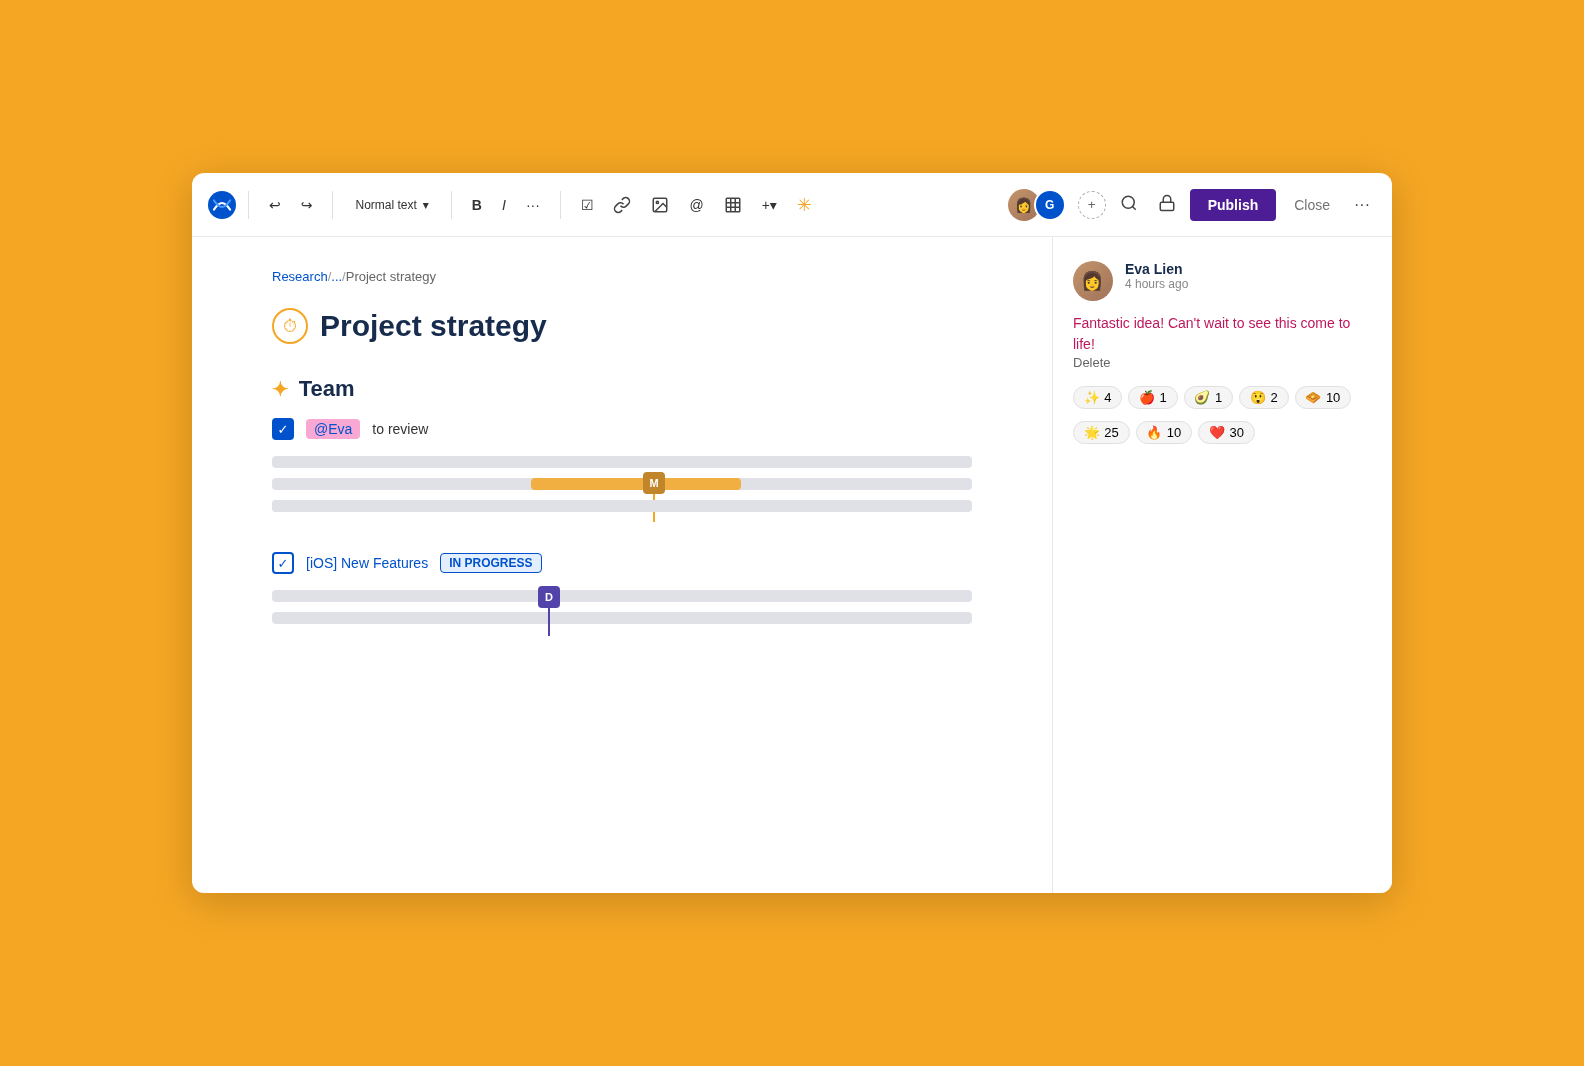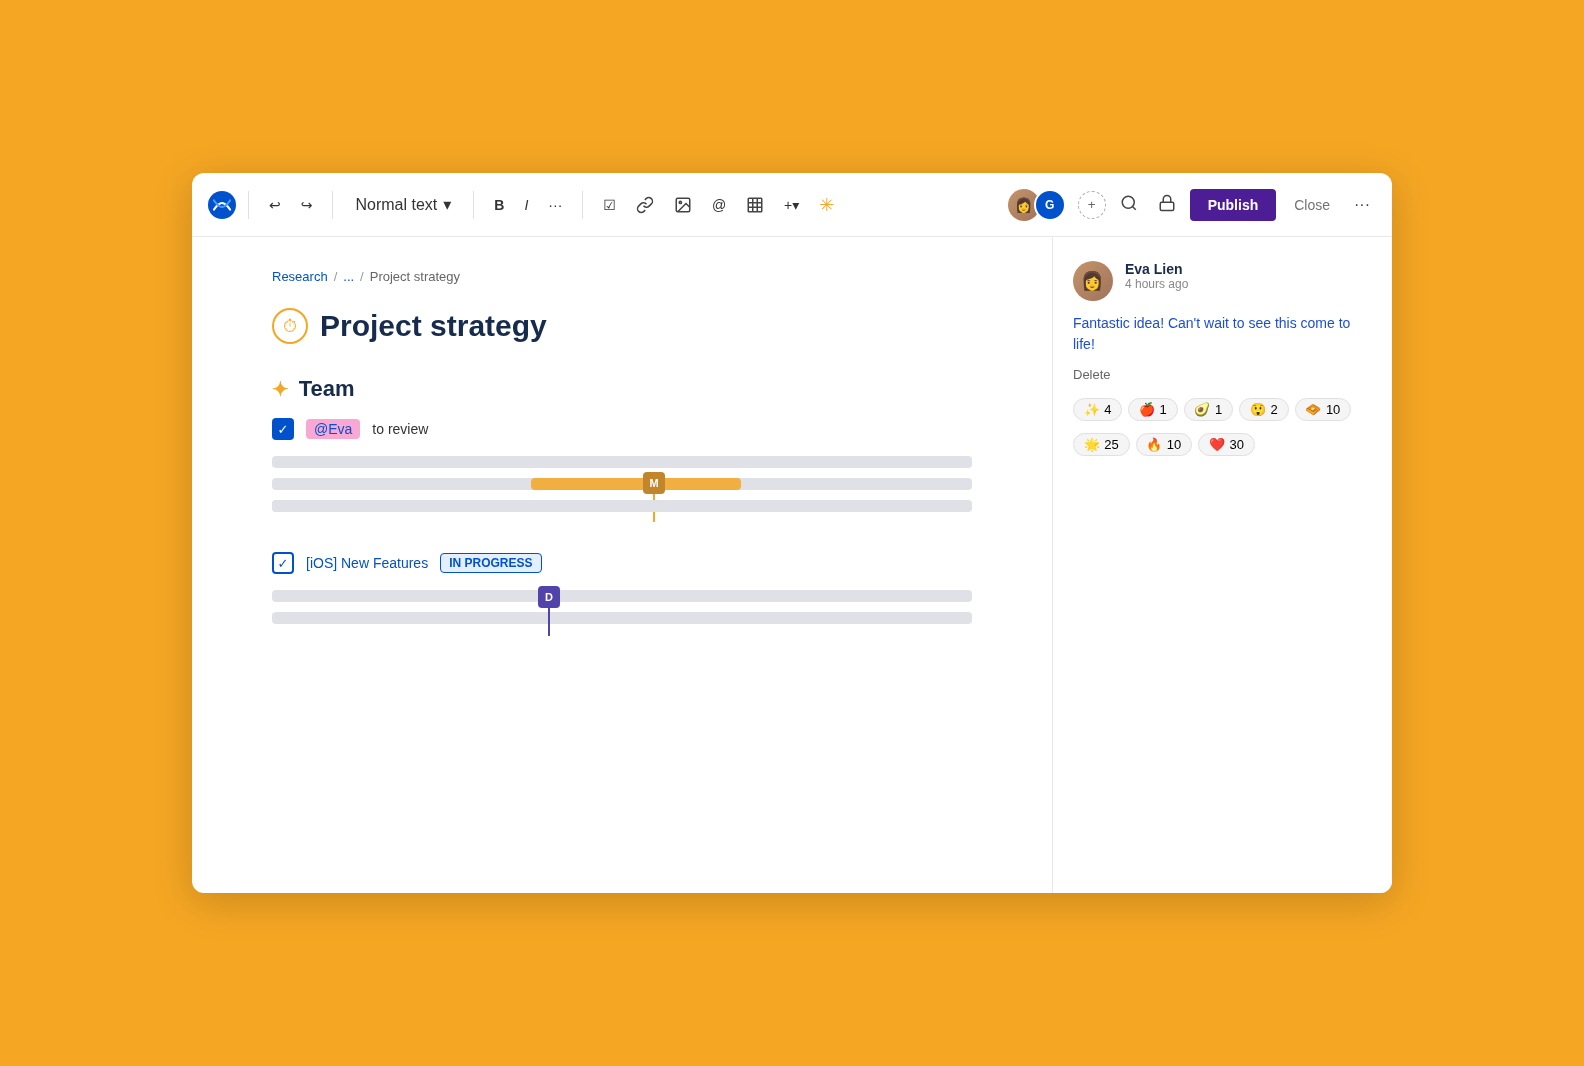--- a/index.html
+++ b/index.html
@@ -53,21 +53,21 @@
     .toolbar-btn.italic { font-style: italic; }
     .normal-text-btn {
       display: flex;
       align-items: center;
       gap: 6px;
       background: none;
       border: none;
       cursor: pointer;
       padding: 6px 10px;
       border-radius: 4px;
-      font-size: 16px;
+      font-size: 12px;
       color: #333;
     }
     .toolbar-right {
       margin-left: auto;
       display: flex;
       align-items: center;
       gap: 8px;
     }
     .avatar-group {
       display: flex;
@@ -138,21 +138,20 @@
       flex: 1;
       padding: 32px 80px;
       overflow-y: auto;
     }
     .breadcrumb {
       font-size: 13px;
       color: #666;
       margin-bottom: 24px;
       display: flex;
       align-items: flex-end;
-      gap: 6px;
     }
     .breadcrumb-sep { color: #999; }
     .breadcrumb-link { color: #0052CC; cursor: pointer; }
     .page-title {
       display: flex;
       align-items: center;
       gap: 12px;
       margin-bottom: 32px;
     }
     .page-title-icon {
@@ -283,23 +282,22 @@
       font-size: 14px;
       font-weight: 700;
       color: #172B4D;
     }
     .commenter-info .time {
       font-size: 12px;
       color: #888;
     }
     .comment-text {
       font-size: 14px;
-      color: #1d4ed8;
+      color: #be185d;
       line-height: 1.5;
-      margin-bottom: 12px;
     }
     .delete-link {
       font-size: 13px;
       color: #666;
       cursor: pointer;
       margin-bottom: 16px;
     }
     .reactions {
       display: flex;
       flex-wrap: wrap;

